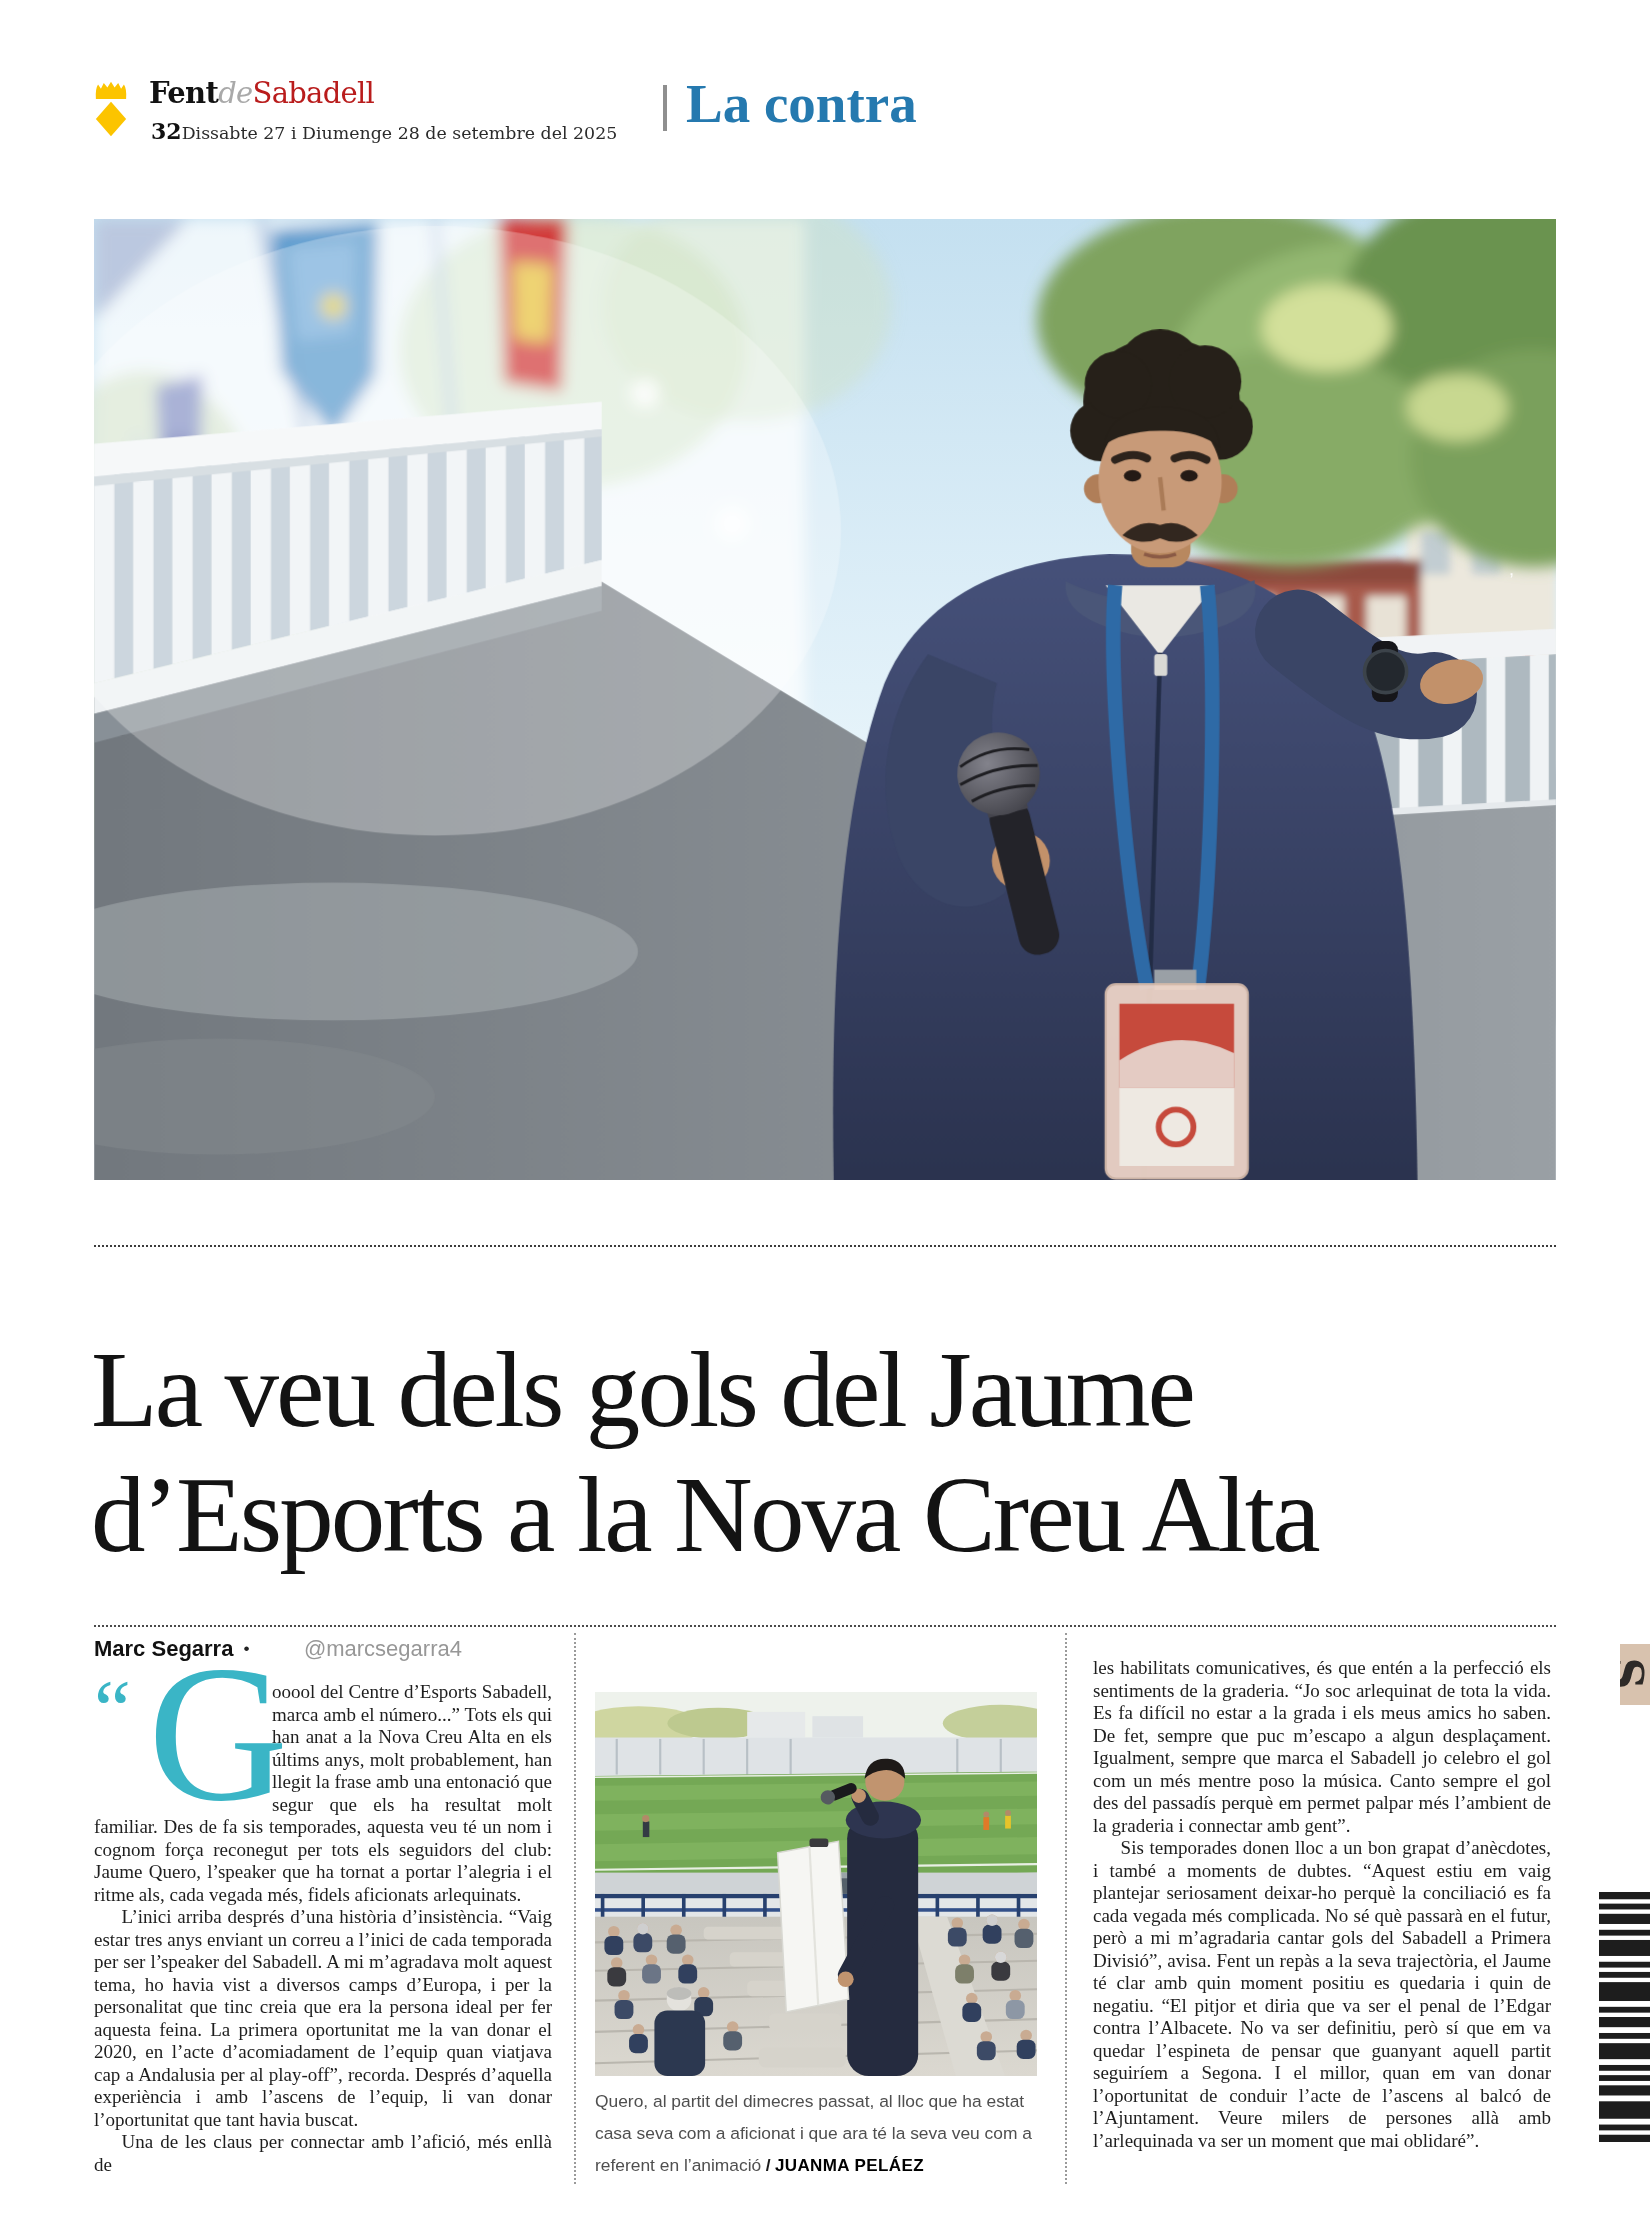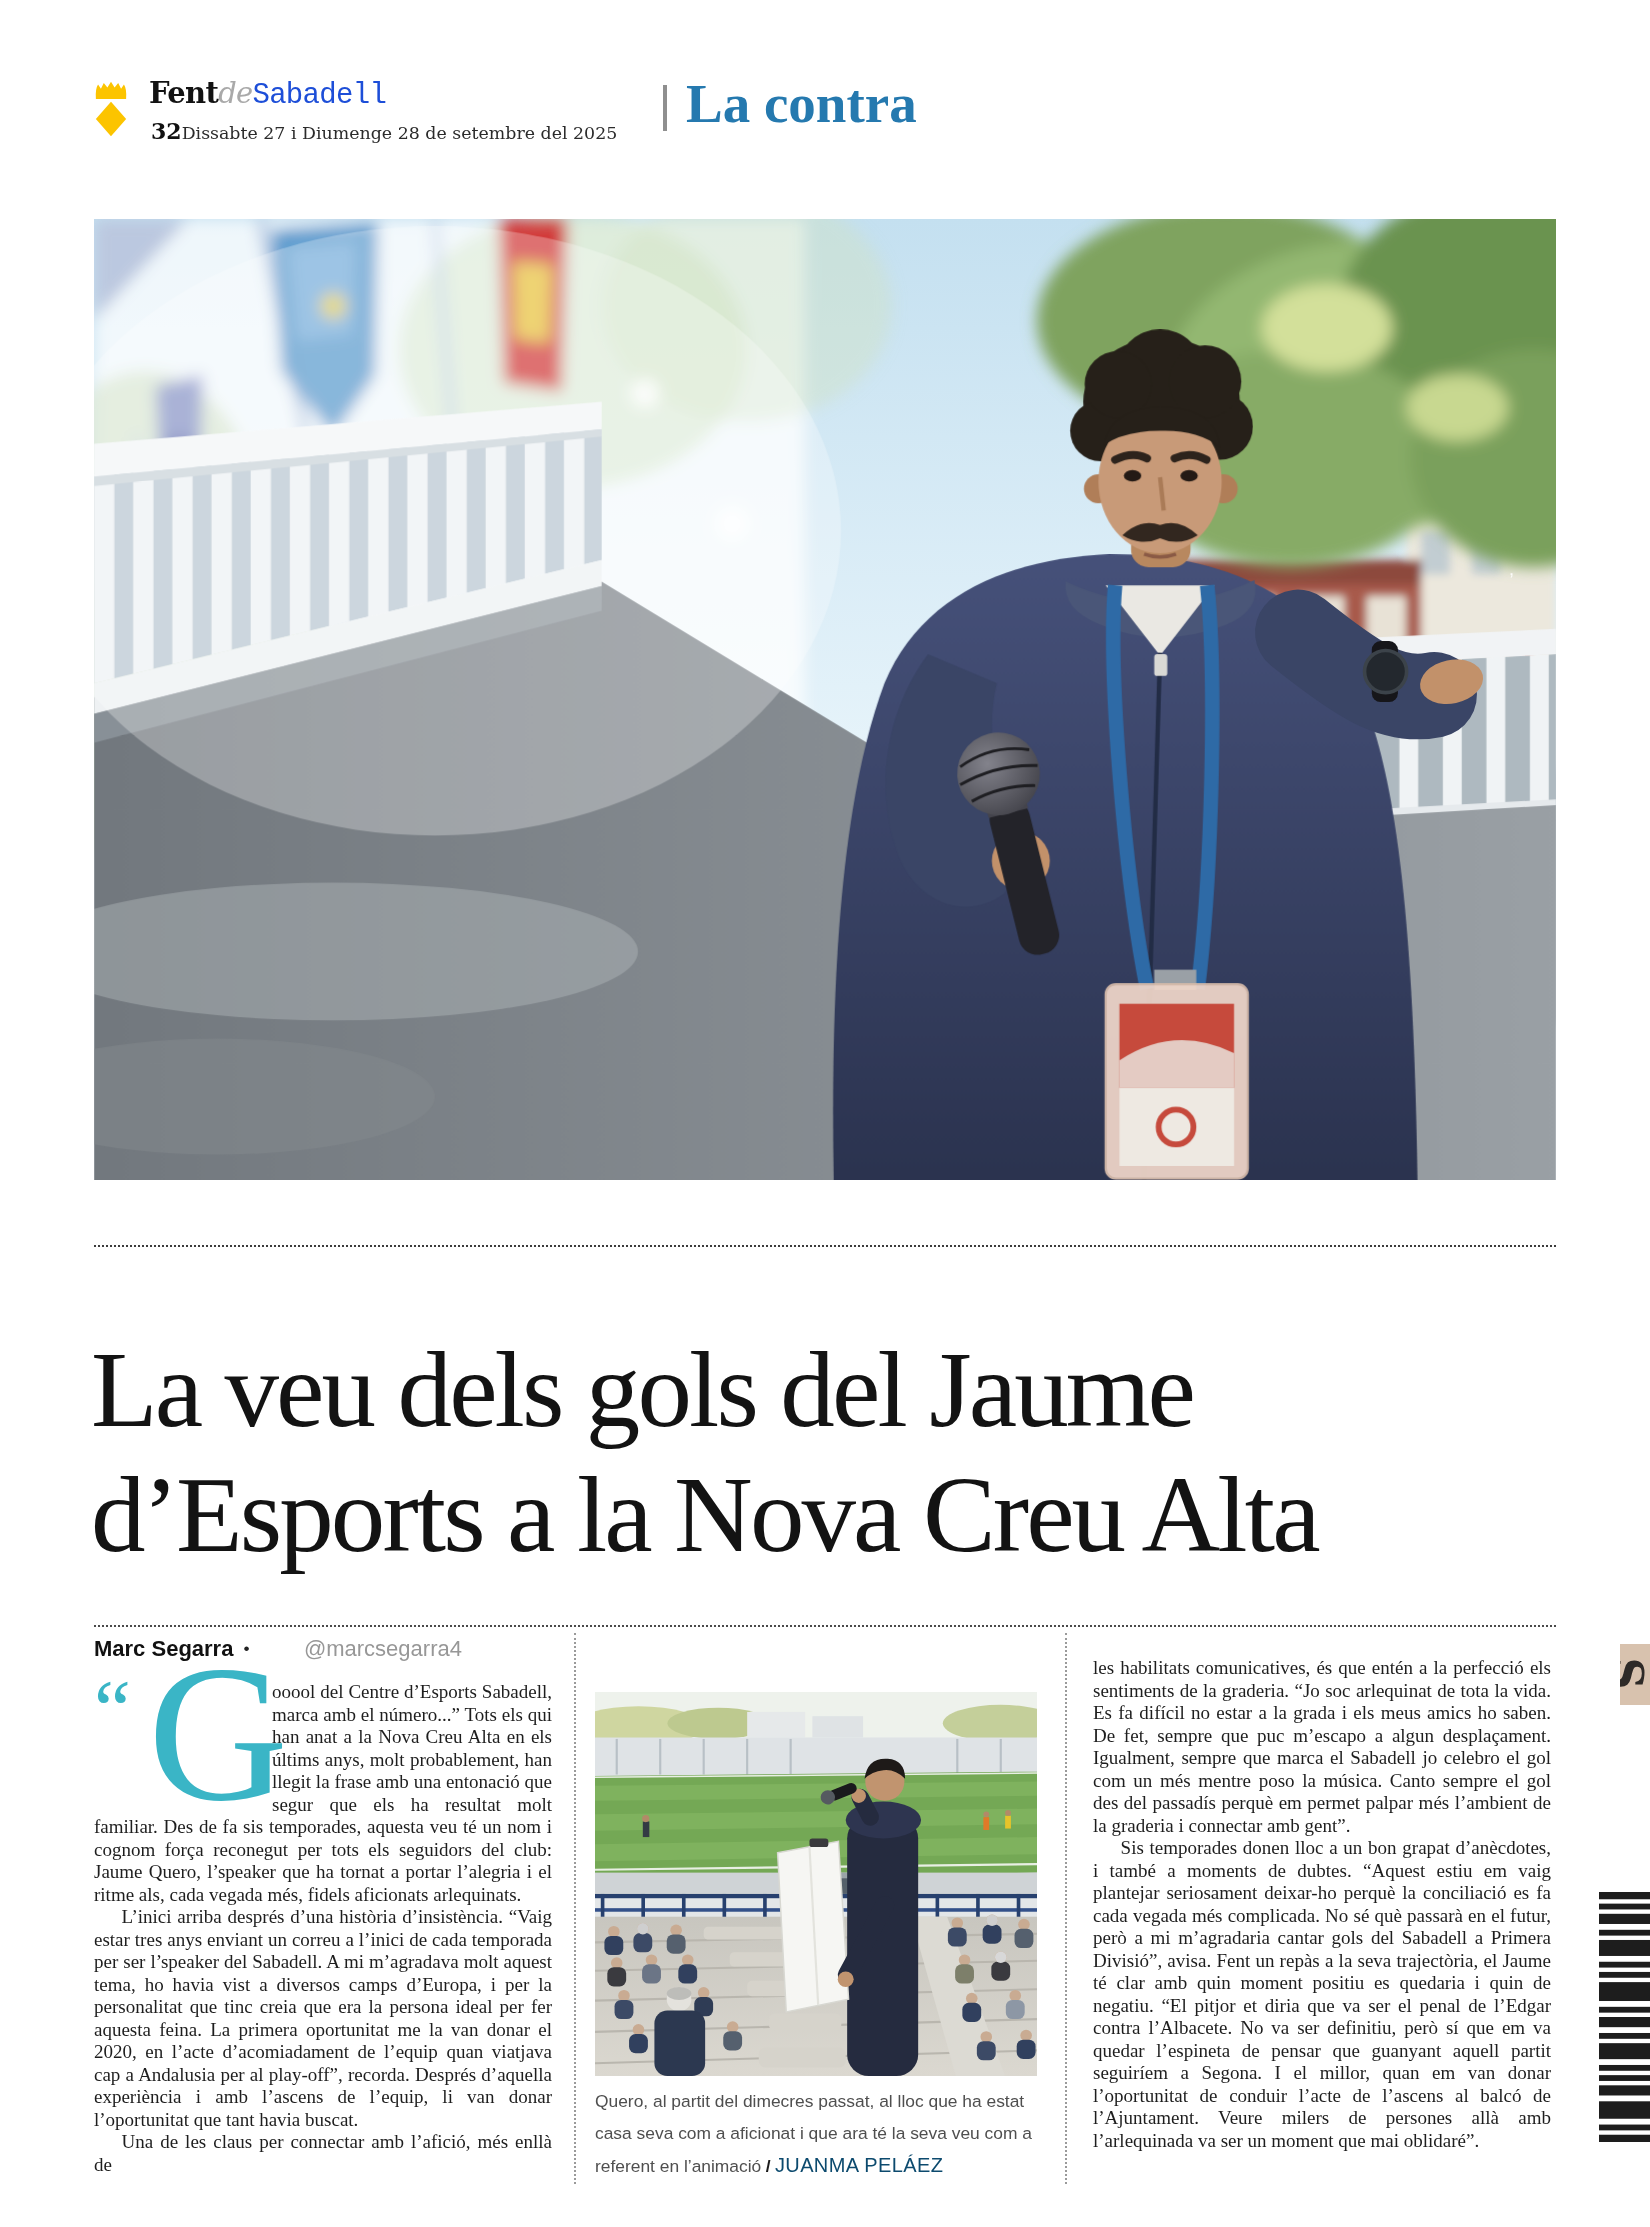--- a/index.html
+++ b/index.html
@@ -4,21 +4,21 @@
 <style>
   html,body{margin:0;padding:0;background:#e9e9e9;}
   .page{position:relative;width:1651px;height:2227px;background:#ffffff;overflow:hidden;
         font-family:"Liberation Serif",serif;color:#1e1e1e;}
   .abs{position:absolute;}
 
   
   .logo-text{position:absolute;left:149px;top:77px;font-family:"DejaVu Serif",serif;font-size:29px;line-height:32px;letter-spacing:-0.7px;}
   .logo-w1{font-weight:700;color:#121212;}
   .logo-w2{color:#a9a9a9;font-style:italic;}
-  .logo-w3{color:#1d4ed8;font-family:Liberation Mono, monospace;}
+  .logo-w3{color:#b91c1c;}
   .pageinfo{position:absolute;left:151px;top:118px;font-size:17.4px;color:#2b2b2b;font-family:"DejaVu Serif",serif;}
   .page-num{font-weight:700;font-size:22px;color:#111;}
   .section-bar{position:absolute;left:663px;top:85px;width:4.4px;height:46px;background:#8f8f8f;}
   .section-title{position:absolute;left:686px;top:74px;font-size:55px;line-height:59px;color:#2579af;font-family:"Liberation Serif",serif;letter-spacing:0px;}
 
   
   .main-photo{position:absolute;left:94px;top:219px;width:1462px;height:961px;overflow:hidden;background:#dceaf2;}
   .mid-photo{position:absolute;left:595px;top:1692px;width:442px;height:384px;overflow:hidden;background:#cfd5cd;}
   figure{margin:0;}
 
@@ -51,21 +51,21 @@
   .col3{left:1093px;top:1657px;width:458px;}
 
   .dropcap{float:left;width:178px;height:135px;position:relative;color:#3ab5c6;}
   .dc-q{position:absolute;left:0;top:-13px;font-size:83px;line-height:83px;font-family:"Liberation Serif",serif;}
   .dc-g{position:absolute;left:54px;top:-44px;font-size:194px;line-height:194px;font-family:"Liberation Serif",serif;}
 
   
   .caption{position:absolute;left:595px;top:2085px;width:447px;font-family:"Liberation Sans",sans-serif;
            font-size:17.4px;line-height:32px;color:#4f4f4f;text-align:left;}
   .caption .credit-sep{font-weight:700;color:#1a1a1a;margin:0 4.4px;}
-  .caption .credit{font-weight:400;color:#0c4a6e;font-size:20px;letter-spacing:0.4px;}
+  .caption .credit{font-weight:700;color:#000000;font-size:17px;letter-spacing:0.4px;}
 
   
   .side-tab{position:absolute;left:1620px;top:1644px;width:31px;height:61px;background:#d8c2ae;overflow:hidden;}
   .side-tab span{position:absolute;left:-8.7px;top:4.4px;font-family:"DejaVu Serif",serif;font-weight:700;font-size:44px;color:#2e2a27;transform:rotate(90deg);}
   .barcode{position:absolute;left:1599px;top:1892px;width:52px;height:250px;}
 </style>
 </head>
 <body>
 
 <div class="page">

